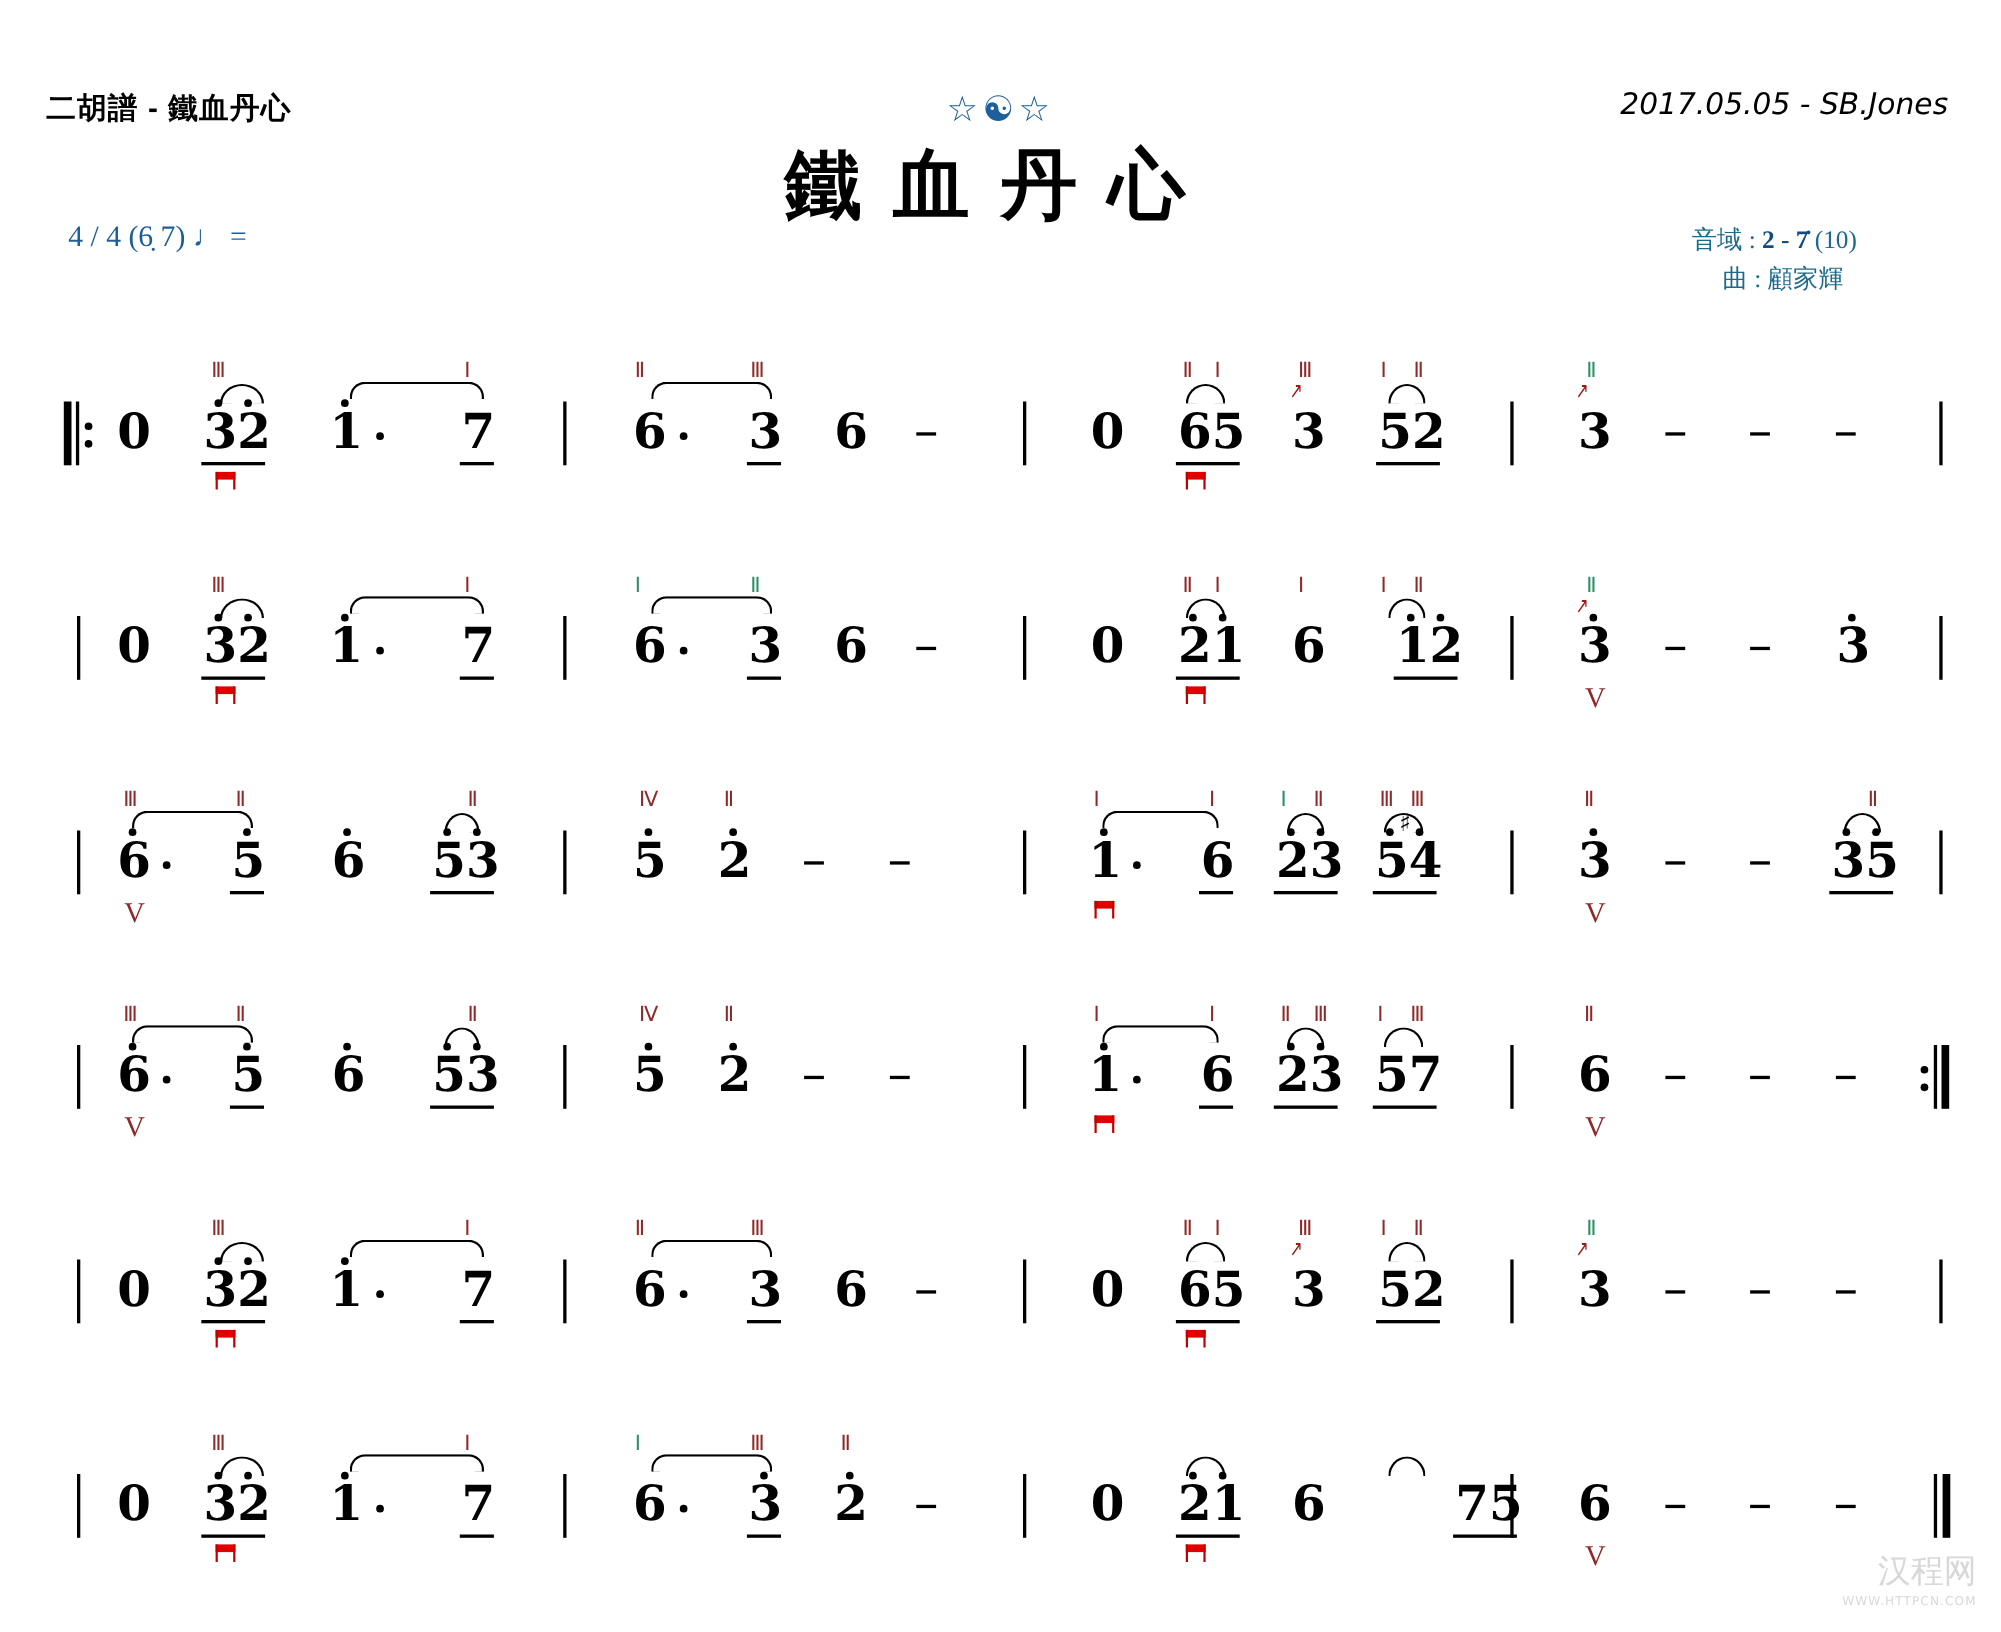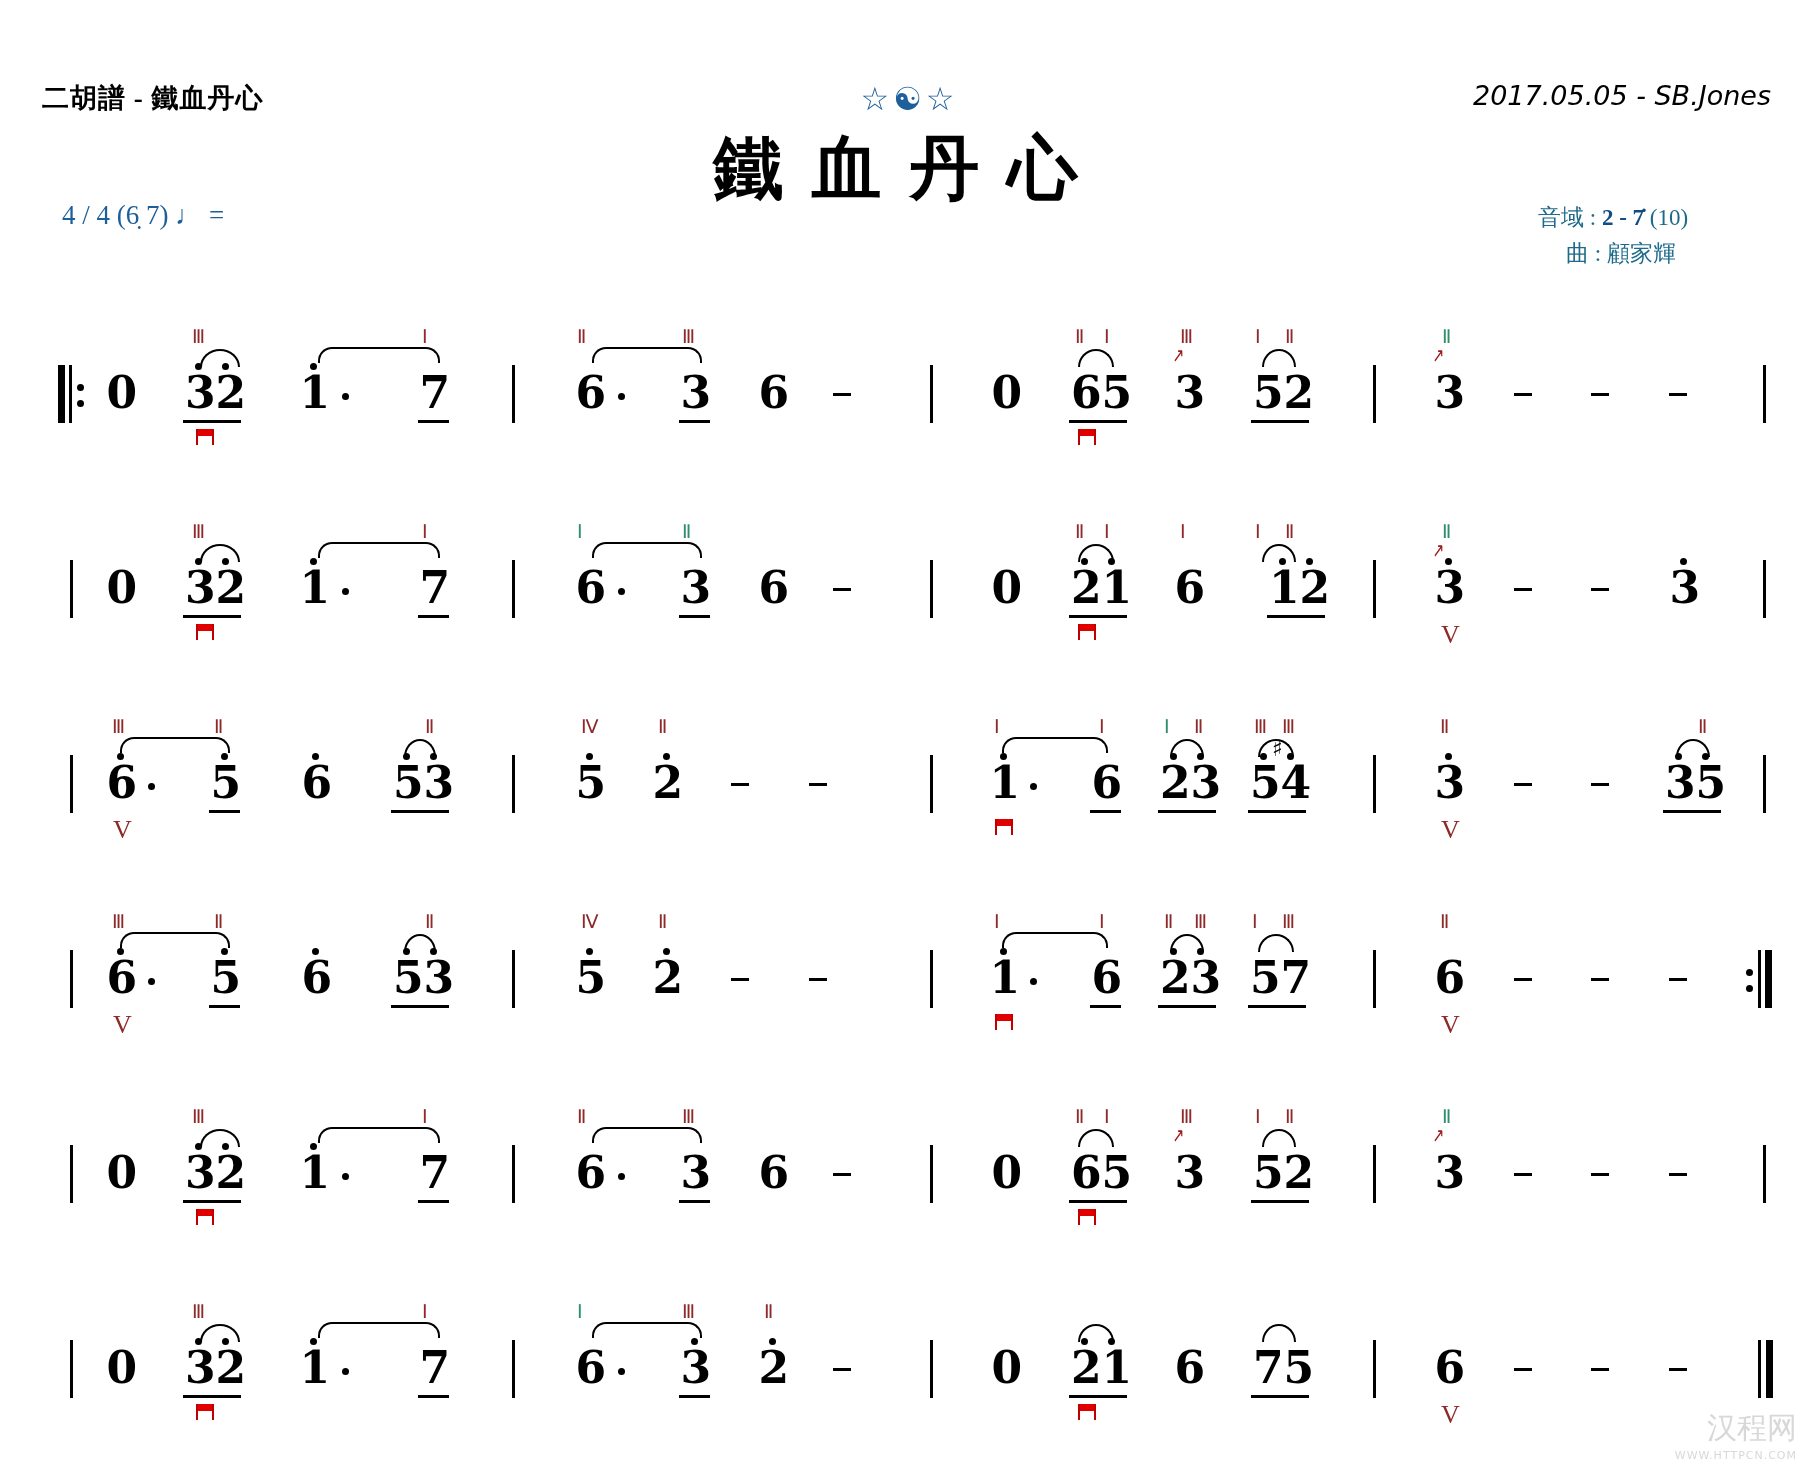--- a/index.html
+++ b/index.html
@@ -1,19 +1,19 @@
 <!DOCTYPE html>
 <html><head>
 <meta charset="utf-8">
 <style>
   html, body { margin:0; padding:0; background:#ffffff; }
   body { width:1819px; height:1484px; position:relative; overflow:hidden;
          font-family:"DejaVu Serif", serif; color:#000; }
   .hdr-left { position:absolute; left:42px; top:80px; font-size:27px; font-weight:bold;
-              font-family:Liberation Serif, serif; letter-spacing:1px; }
+              font-family:Liberation Sans, sans-serif; letter-spacing:1px; }
   .hdr-right { position:absolute; right:48px; top:80px; font-size:27px; font-style:italic;
                font-family:"DejaVu Sans", sans-serif; }
   .symbol { position:absolute; left:0; width:1819px; top:80px; text-align:center;
             color:#1d5f9a; font-size:32px; letter-spacing:4px; }
   .title { position:absolute; left:0; width:1819px; top:122px; text-align:center;
            font-size:70px; font-weight:bold; letter-spacing:28px; font-family:"DejaVu Serif", serif; }
   .meta-left { position:absolute; left:62px; top:200px; color:#1d5f9a; font-size:27px;
                font-family:"Liberation Serif", serif; }
   .meta-right { position:absolute; left:1538px; top:200px; color:#1d6a8a; font-size:23px;
                 font-family:"Liberation Serif", serif; line-height:36px; }
@@ -367,21 +367,21 @@
       <div class="dash" style="left: 833px; top: 73px;"></div>
       <div class="note" style="left: 991.5px; top: 51px; width: 27px;">0</div>
       <div class="note" style="left: 1071px; top: 51px; width: 54px;">21<div class="ul"></div><div class="dot-hi" style="left: 10px;"></div><div class="dot-hi" style="left: 37px;"></div></div>
       <div class="slur round" style="left: 1078px; top: 29px; width: 32px;"></div>
       <div class="bow-down" style="left: 1078px; top: 109px;">
         <div class="top"></div>
         <div class="l"></div>
         <div class="r"></div>
       </div>
       <div class="note" style="left: 1174.5px; top: 51px; width: 27px;">6</div>
-      <div class="note" style="left: 1253px; top: 51px; width: 54px;">75<div class="ul"></div></div>
+      <div class="note" style="left: 1323px; top: 51px; width: 54px;">75<div class="ul"></div></div>
       <div class="slur round" style="left: 1262px; top: 29px; width: 30px;"></div>
       <div class="note" style="left: 1434.5px; top: 51px; width: 27px;">6</div>
       <div class="pos" style="left: 1441px; top: 105px; font-size: 26px;">V</div>
       <div class="dash" style="left: 1514px; top: 73px;"></div>
       <div class="dash" style="left: 1591px; top: 73px;"></div>
       <div class="dash" style="left: 1669px; top: 73px;"></div>
     </div>
   </div>
 
 <div class="watermark">

